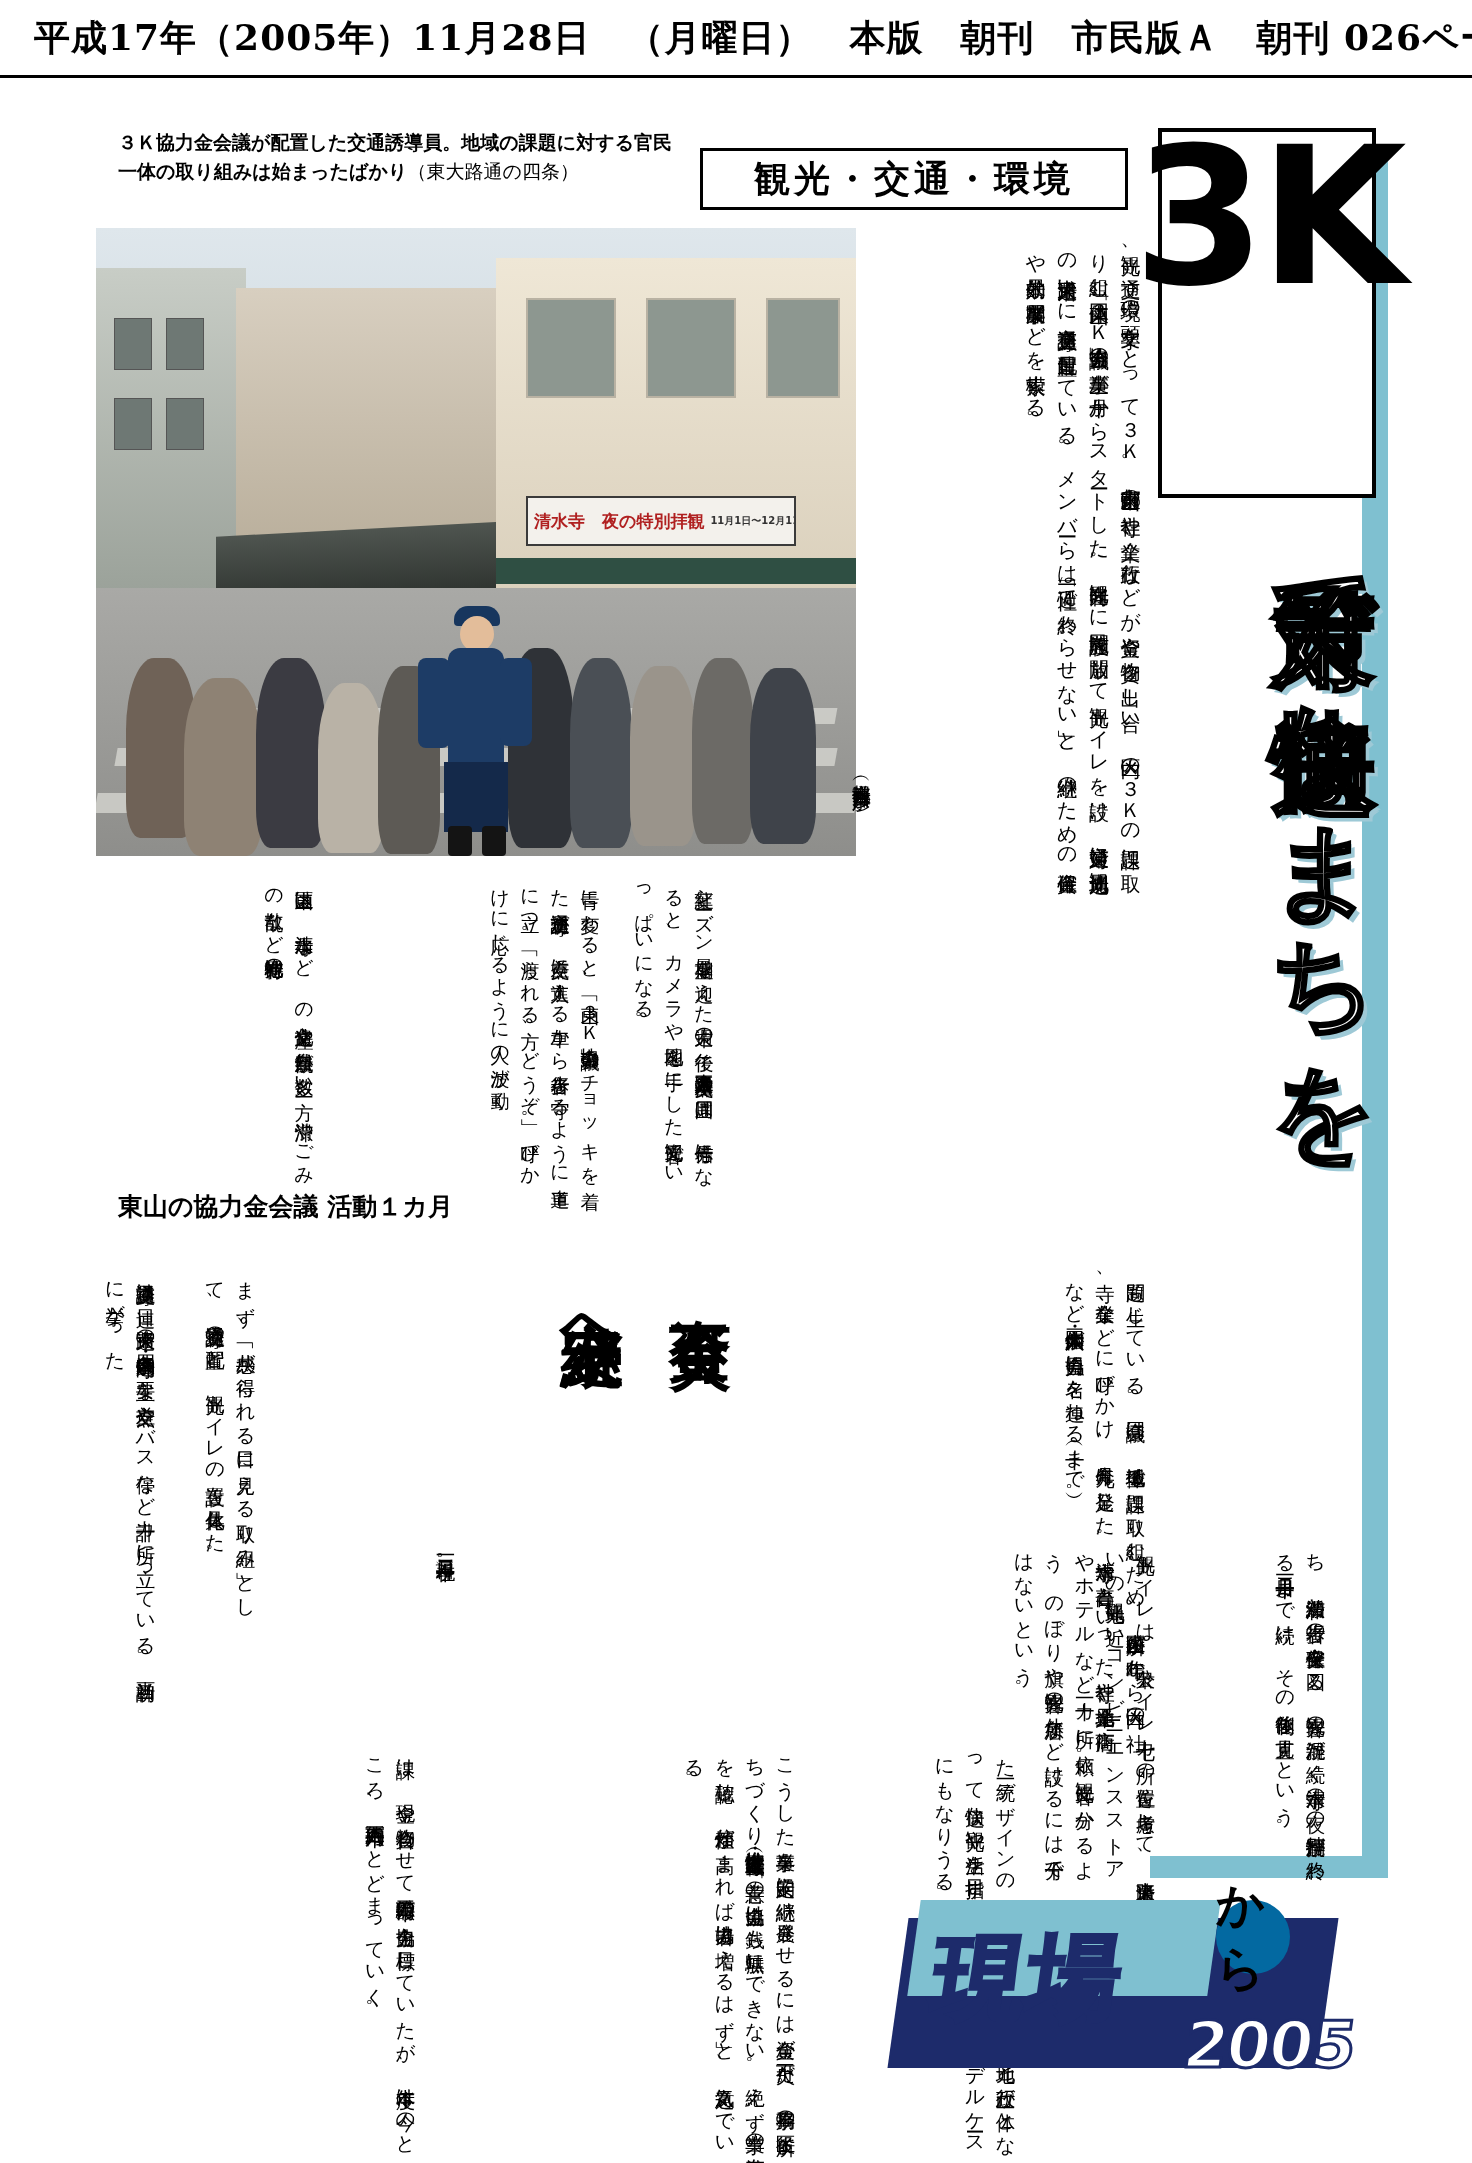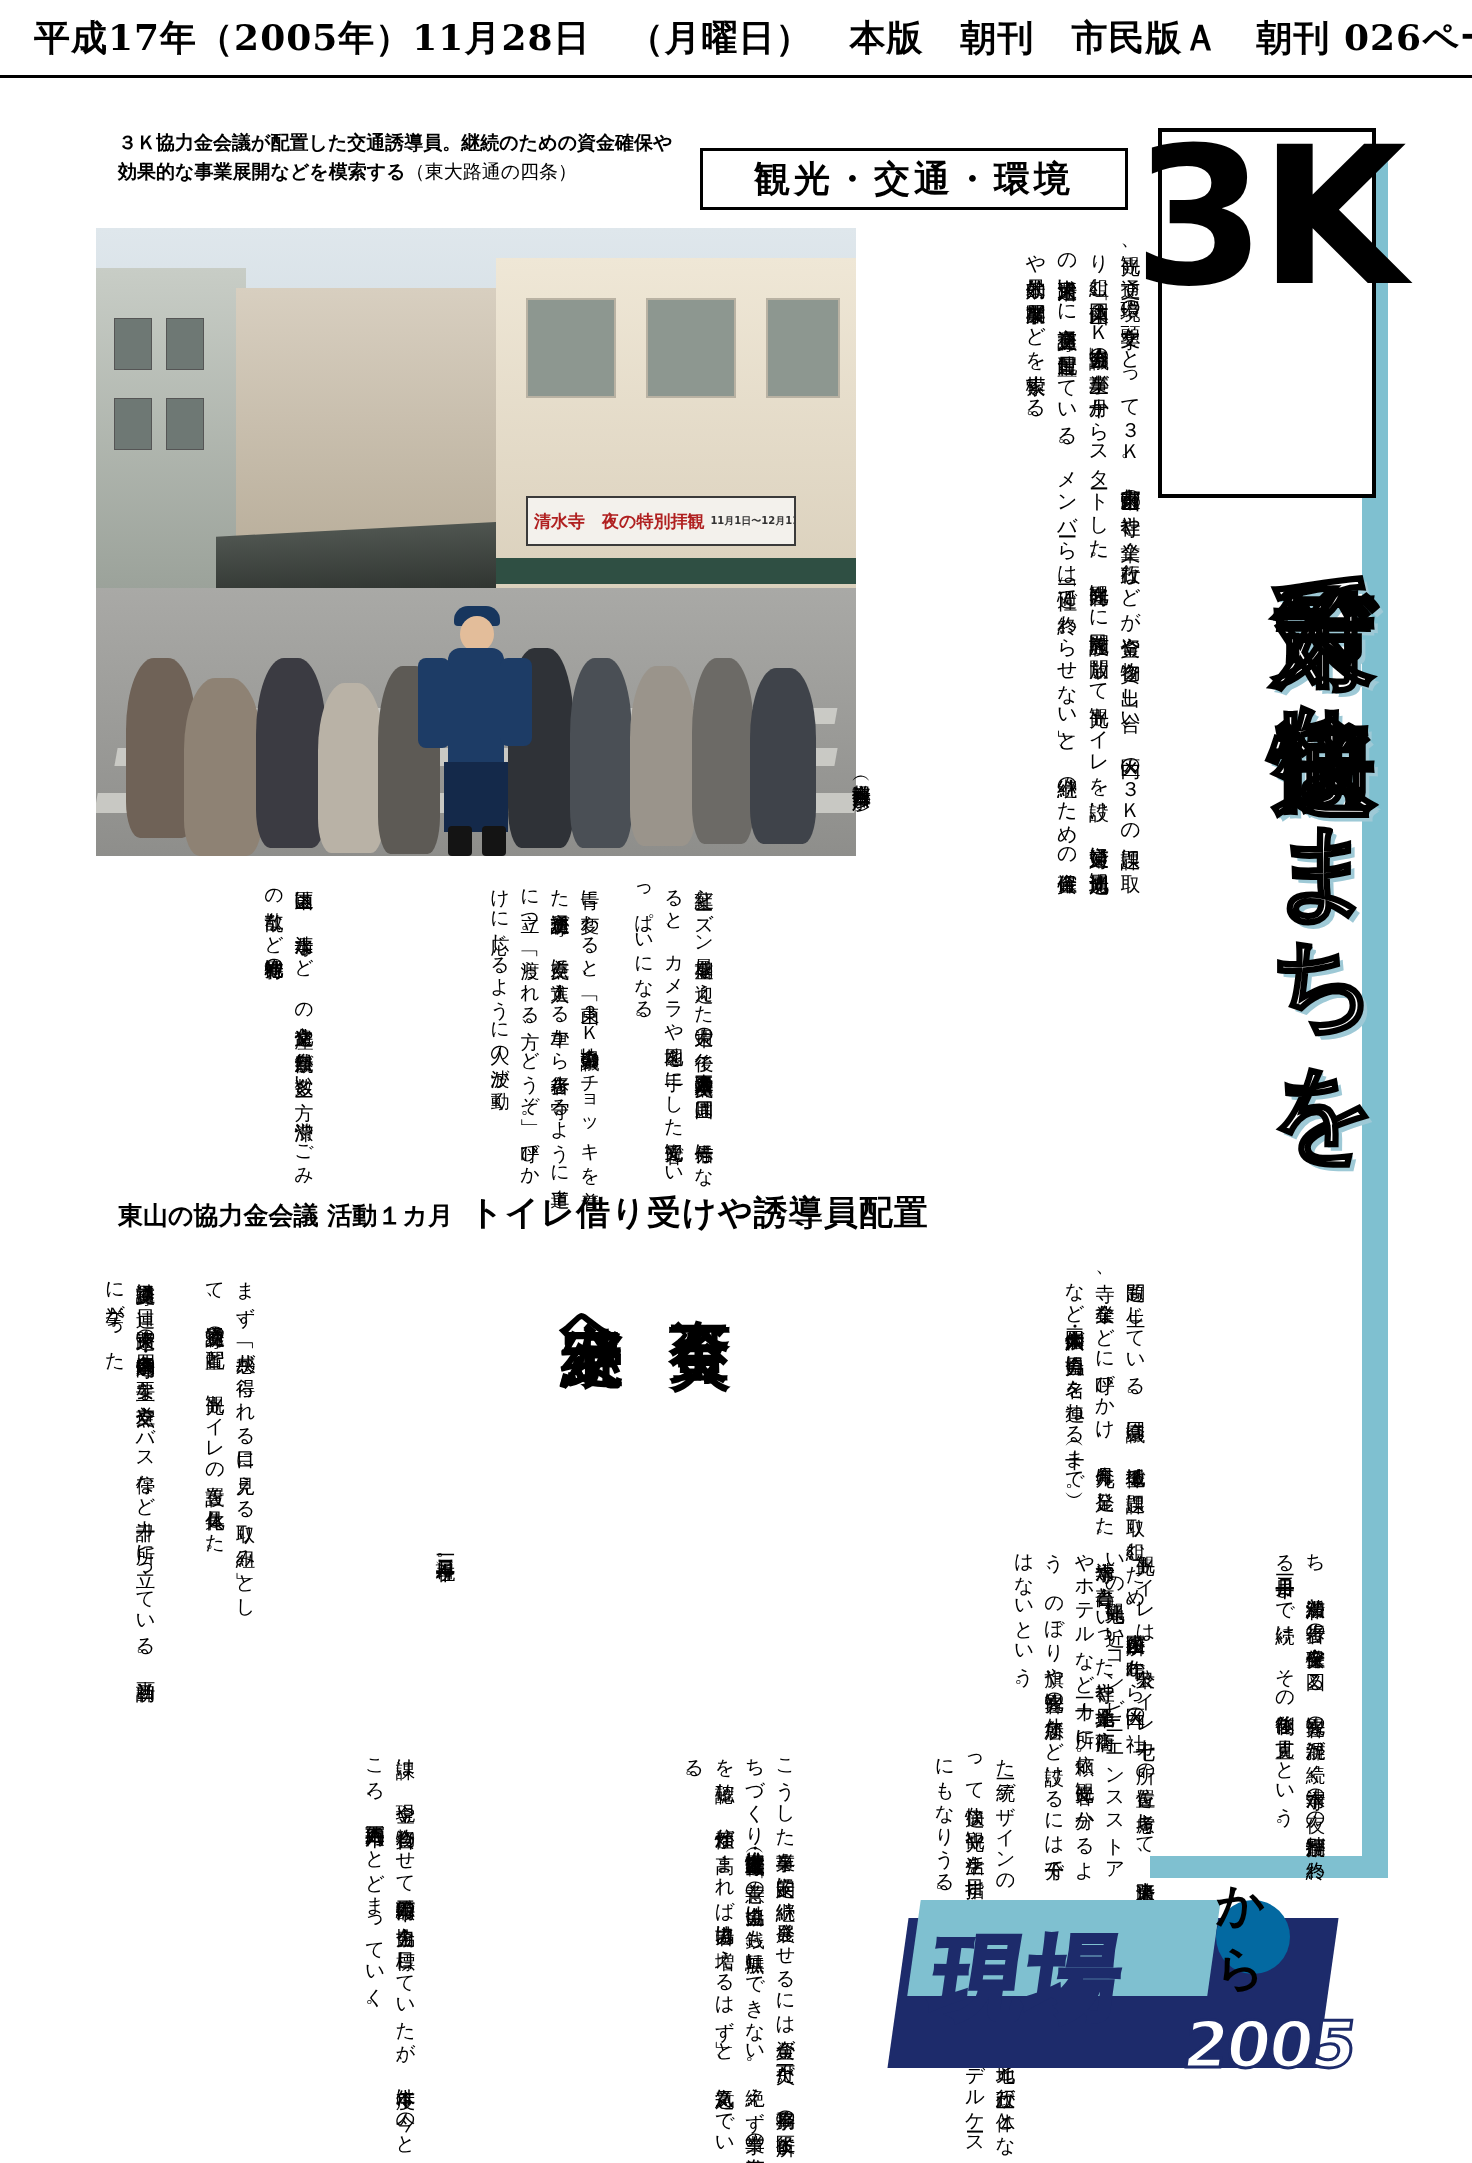--- a/index.html
+++ b/index.html
@@ -344,21 +344,21 @@
   }
 </style>
 </head>
 <body>
 
 <div class="masthead">
   <div class="masthead-text">平成17年（2005年）11月28日　（月曜日）　本版　朝刊　市民版Ａ　朝刊 026ページ</div>
 </div>
 
 <div class="photo-caption">
-  <span>３Ｋ協力金会議が配置した交通誘導員。継続のための資金確保や効果的な事業展開などを模索する</span><span class="thin">（東大路通の四条）</span>
+  <span>３Ｋ協力金会議が配置した交通誘導員。地域の課題に対する官民一体の取り組みは始まったばかり</span><span class="thin">（東大路通の四条）</span>
 </div>
 
 <div class="photo">
   <div class="sky"></div>
 
   <div class="bldg-left">
     <div class="win" style="left:18px;top:50px;width:36px;height:50px;"></div>
     <div class="win" style="left:70px;top:50px;width:36px;height:50px;"></div>
     <div class="win" style="left:18px;top:130px;width:36px;height:50px;"></div>
     <div class="win" style="left:70px;top:130px;width:36px;height:50px;"></div>
@@ -422,21 +422,20 @@
   <span>（社会報道部</span>
   <span>芦田恭彦）</span>
 </div>
 
 <div class="vtext" style="left:600px;top:876px;height:300px;width:120px;font-size:19px;">紅葉シーズン最盛期を迎えた週末の午後、東大路通五条交差点の周囲は、赤信号になると、カメラや地図を手にした観光客でいっぱいになる。</div>
 <div class="vtext" style="left:356px;top:876px;height:300px;width:250px;font-size:19px;">青に変わると、「東山３Ｋ協力金会議」のチョッキを着た交通誘導員が、交差点に進入する車から歩行者を守るように車道に立つ。「渡られる方、どうぞ」。呼びかけに応じるように人の波が動く。</div>
 <div class="vtext" style="left:150px;top:876px;height:300px;width:170px;font-size:19px;">東山区は、清水寺など の文化遺産や自然景観が数多い一方、渋滞やごみの散乱など観光地特有の</div>
 
 <div class="subhead-row">
   <div class="subhead-kicker">東山の協力金会議 活動１カ月</div>
-  <div class="subhead-main">トイレ借り受けや誘導員配置</div>
 </div>
 
 <div class="vsub vsub-1">安定継続へ</div>
 <div class="vsub vsub-2">資金不可欠</div>
 
 <div class="vtext lower-block" style="left:880px;top:1268px;height:450px;width:270px;">問題も生じている。同会議は、地域全体で課題に取り組むため、東山区役所が昨年から区内の社寺、企業などに呼びかけ、今年九月に発足した。清水寺や高台寺といった社寺や地元企業、商店街など三十六団体・個人が協力会員に名を連ねる（十まで）。</div>
 
 <div class="vtext lower-block" style="left:1150px;top:1540px;height:330px;width:180px;">ち、渋滞緩和と歩行者の安全確保を図る。観光客の混雑が続く清水寺の夜の特別拝観が終わる十二月十一日まで続け、その後体制を見直すという。</div>
 
 <div class="vtext lower-block" style="left:1010px;top:1540px;height:330px;width:150px;">観光トイレは、公衆トイレ十七カ所の位置を考慮して、東大路通沿いの観光地に近いコンビニエンスストアやホテルなど十一カ所に依頼。観光客に分かるよう、のぼり旗や観光客の休息所など設けるには十分ではないという。</div>

